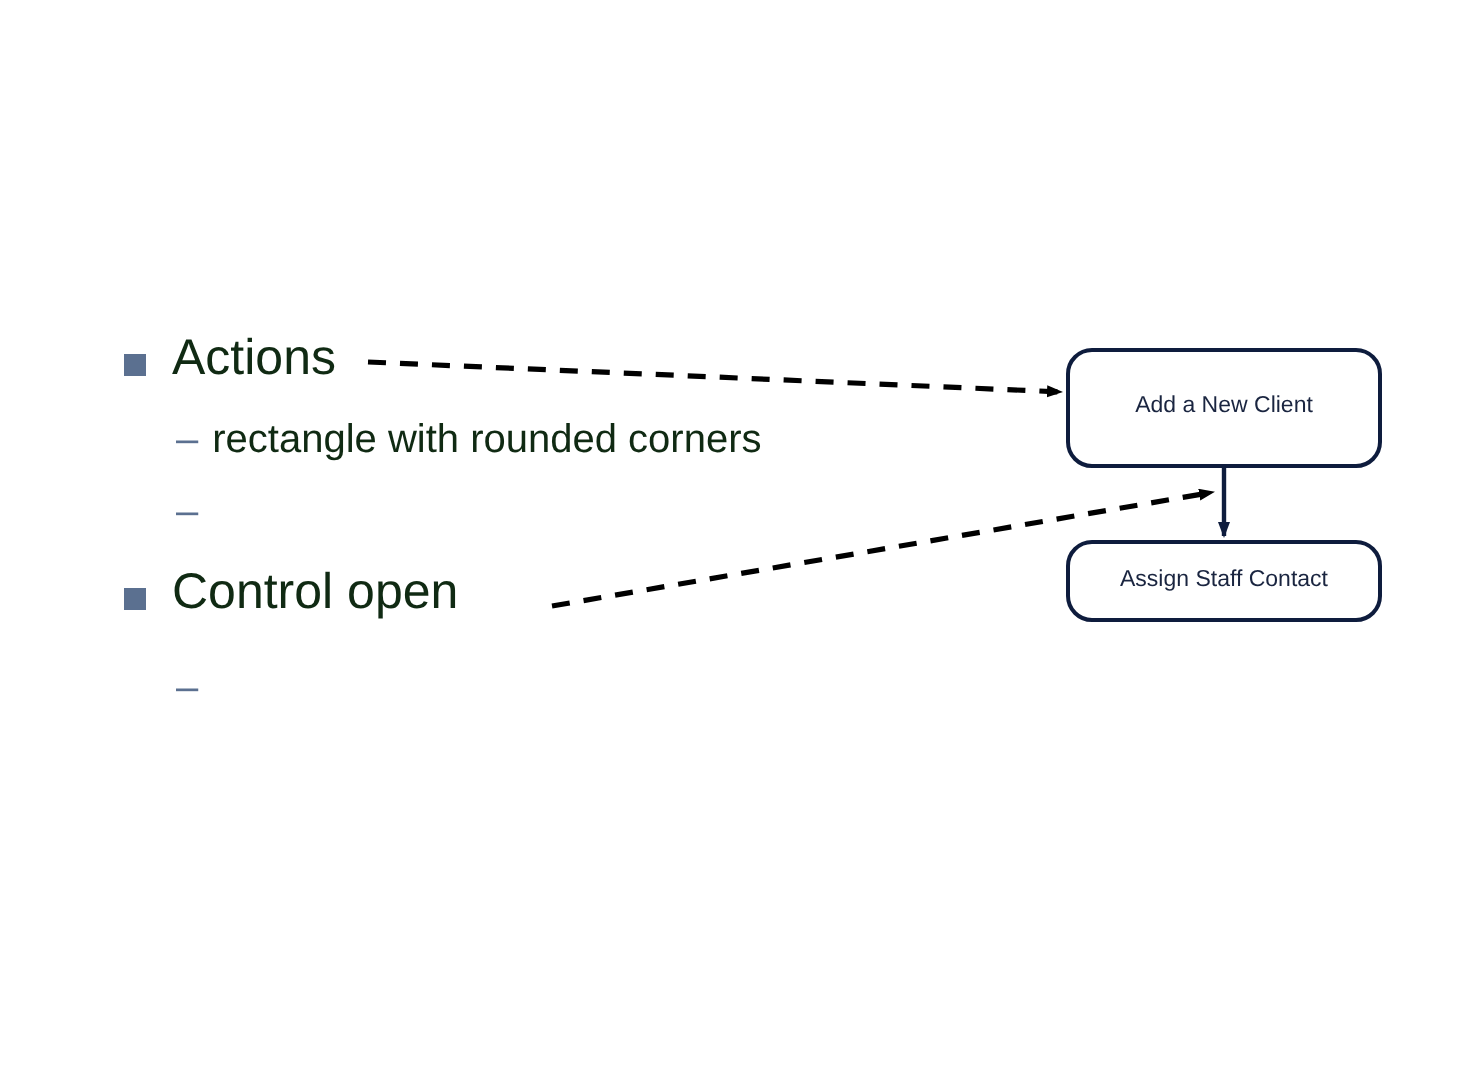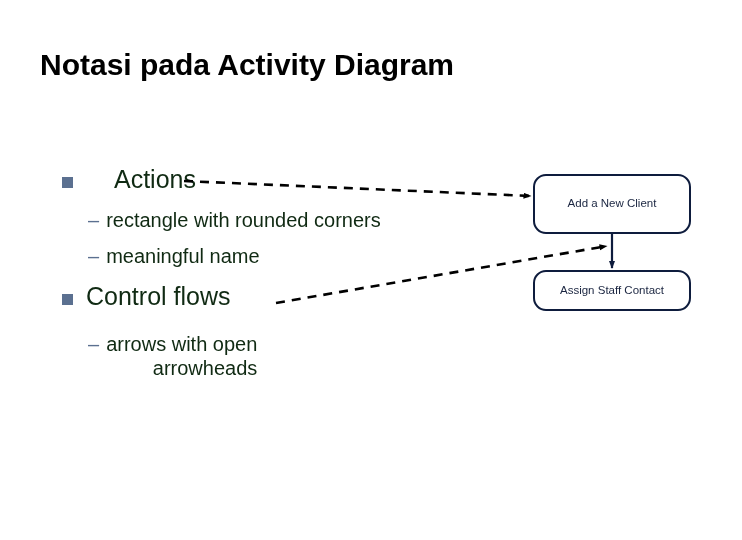--- a/index.html
+++ b/index.html
@@ -64,21 +64,21 @@
     flex: 0 0 auto;
   }
   .lvl2 .txt {
     font-size: 20px;
     color: #102a13;
     line-height: 1.18;
     white-space: pre-line;
     text-align: right;
   }
 
-  #b-actions        { left: 62px; top: 166px; gap: 28px; }
+  #b-actions        { left: 62px; top: 166px; }
   #b-sub-rect       { left: 88px; top: 209px; }
   #b-sub-mean       { left: 88px; top: 245px; }
   #b-control        { left: 62px; top: 283px; }
   #b-sub-arrows     { left: 88px; top: 333px; }
 
   
   .node {
     position: absolute;
     border: 2px solid #0e1c3d;
     border-radius: 13px;
@@ -104,46 +104,42 @@
     width: 742px;
     height: 540px;
     pointer-events: none;
   }
 </style>
 </head>
 <body>
 
 <div id="slide">
 
-  <div id="title">Notasi pada Activity Diagram</div>
 
   <div class="lvl1" id="b-actions">
     <span class="sq"></span>
     <span class="txt">Actions</span>
   </div>
 
   <div class="lvl2" id="b-sub-rect">
     <span class="dash">–</span>
     <span class="txt">rectangle with rounded corners</span>
   </div>
 
   <div class="lvl2" id="b-sub-mean">
     <span class="dash">–</span>
-    <span class="txt">meaningful name</span>
   </div>
 
   <div class="lvl1" id="b-control">
     <span class="sq"></span>
-    <span class="txt">Control flows</span>
+    <span class="txt">Control open</span>
   </div>
 
   <div class="lvl2" id="b-sub-arrows">
     <span class="dash">–</span>
-    <span class="txt">arrows with open
-arrowheads</span>
   </div>
 
   <div class="node" id="node-add">
     <span>Add a New Client</span>
   </div>
 
   <div class="node" id="node-assign">
     <span>Assign Staff Contact</span>
   </div>
 

